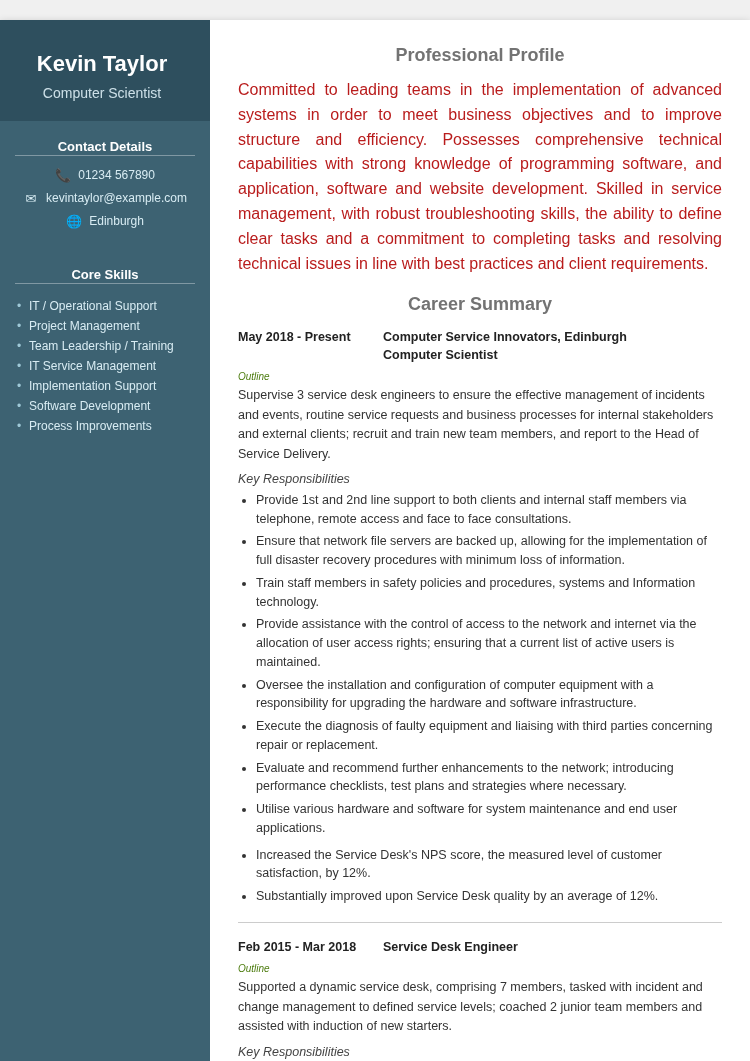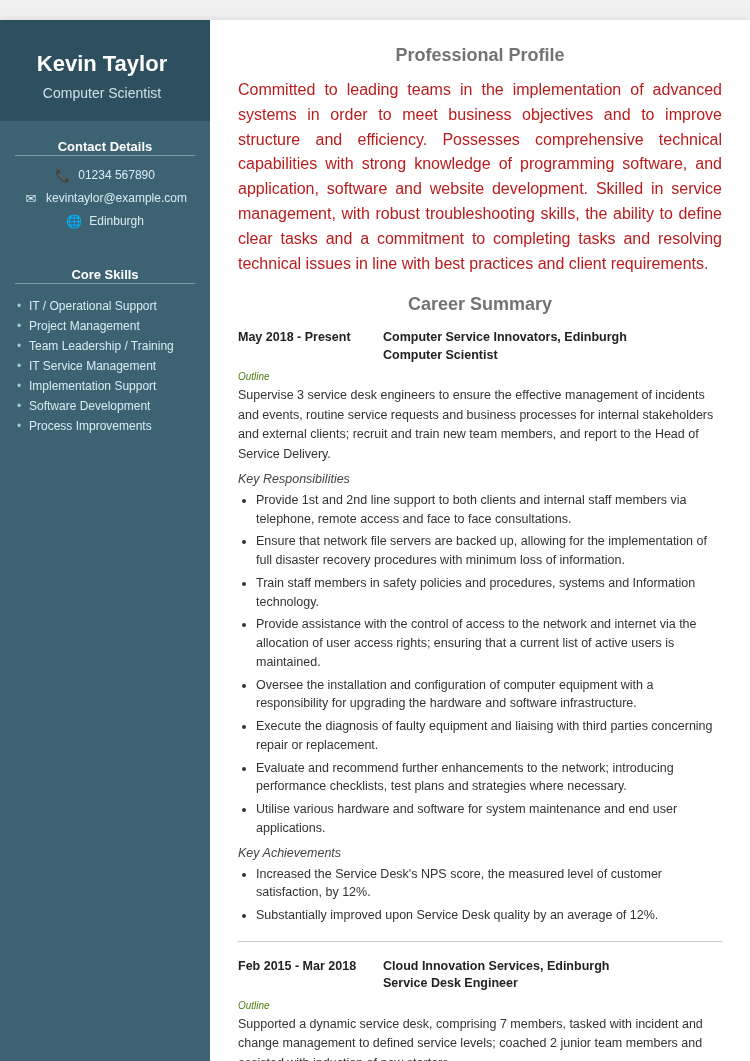--- a/index.html
+++ b/index.html
@@ -232,32 +232,30 @@
           <ul class="bullet-list">
             <li>Provide 1st and 2nd line support to both clients and internal staff members via telephone, remote access and face to face consultations.</li>
             <li>Ensure that network file servers are backed up, allowing for the implementation of full disaster recovery procedures with minimum loss of information.</li>
             <li>Train staff members in safety policies and procedures, systems and Information technology.</li>
             <li>Provide assistance with the control of access to the network and internet via the allocation of user access rights; ensuring that a current list of active users is maintained.</li>
             <li>Oversee the installation and configuration of computer equipment with a responsibility for upgrading the hardware and software infrastructure.</li>
             <li>Execute the diagnosis of faulty equipment and liaising with third parties concerning repair or replacement.</li>
             <li>Evaluate and recommend further enhancements to the network; introducing performance checklists, test plans and strategies where necessary.</li>
             <li>Utilise various hardware and software for system maintenance and end user applications.</li>
           </ul>
-          <p class="responsibilities-label">Key Achievements</p>
           <ul class="bullet-list">
             <li>Increased the Service Desk's NPS score, the measured level of customer satisfaction, by 12%.</li>
             <li>Substantially improved upon Service Desk quality by an average of 12%.</li>
           </ul>
         </div>
         <hr class="divider">
         <div>
           <div class="job-row">
             <div class="job-dates">Feb 2015 - Mar 2018</div>
             <div class="job-details">
-              <div class="job-company">Cloud Innovation Services, Edinburgh</div>
               <div class="job-company">Service Desk Engineer</div>
             </div>
           </div>
           <p class="outline-label">Outline</p>
           <p class="outline-text">Supported a dynamic service desk, comprising 7 members, tasked with incident and change management to defined service levels; coached 2 junior team members and assisted with induction of new starters.</p>
           <p class="responsibilities-label">Key Responsibilities</p>
           <ul class="bullet-list">
             <li>Provided both 1st and 2nd line support to internal and external customers to troubleshoot and diagnose all technical faults, configuration issues, and queries.</li>
           </ul>
         </div>

